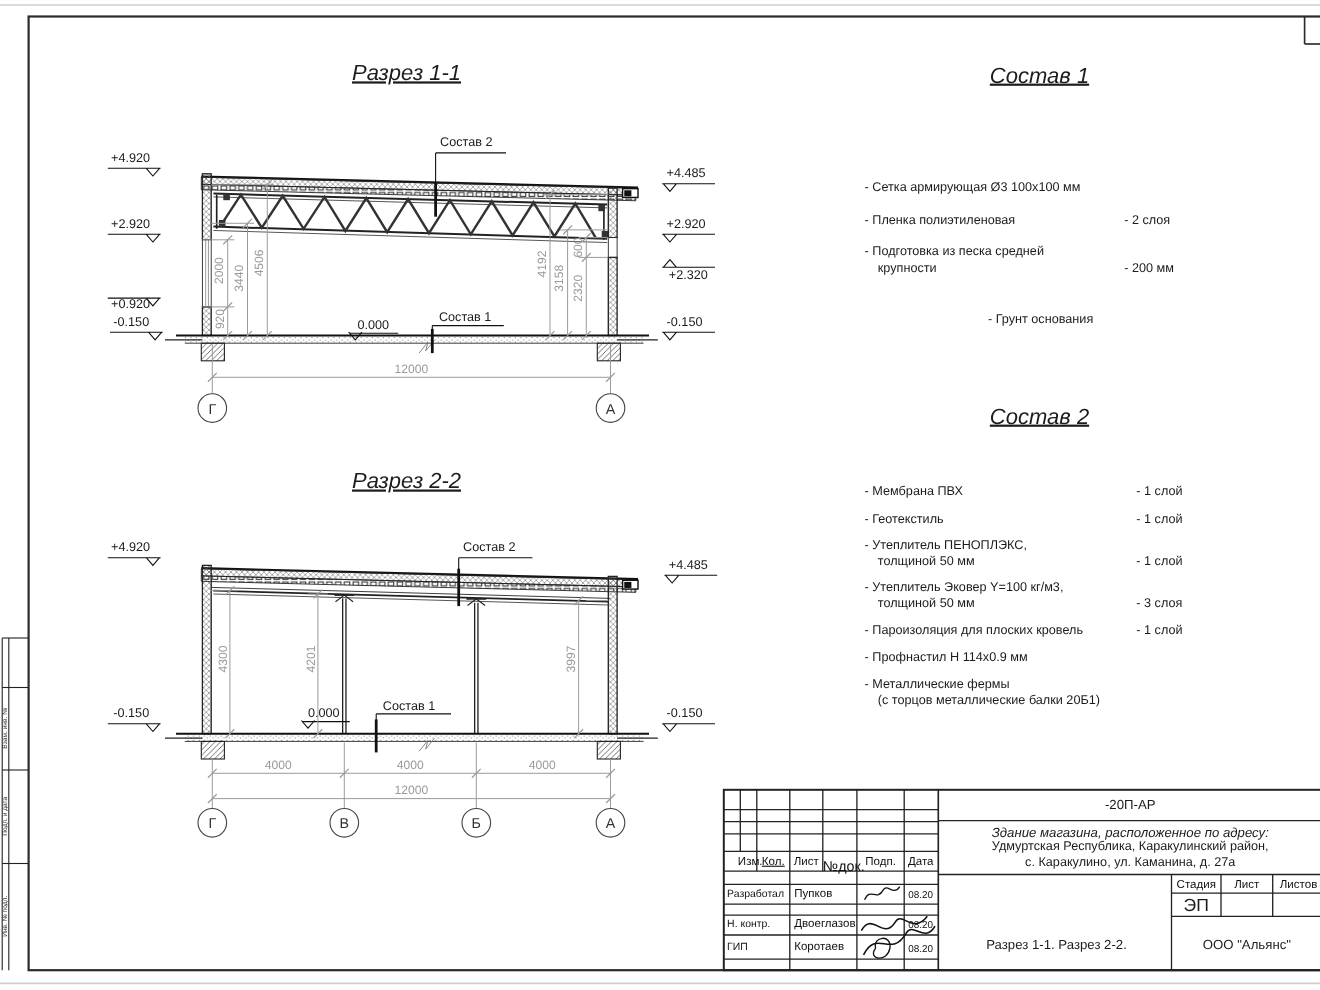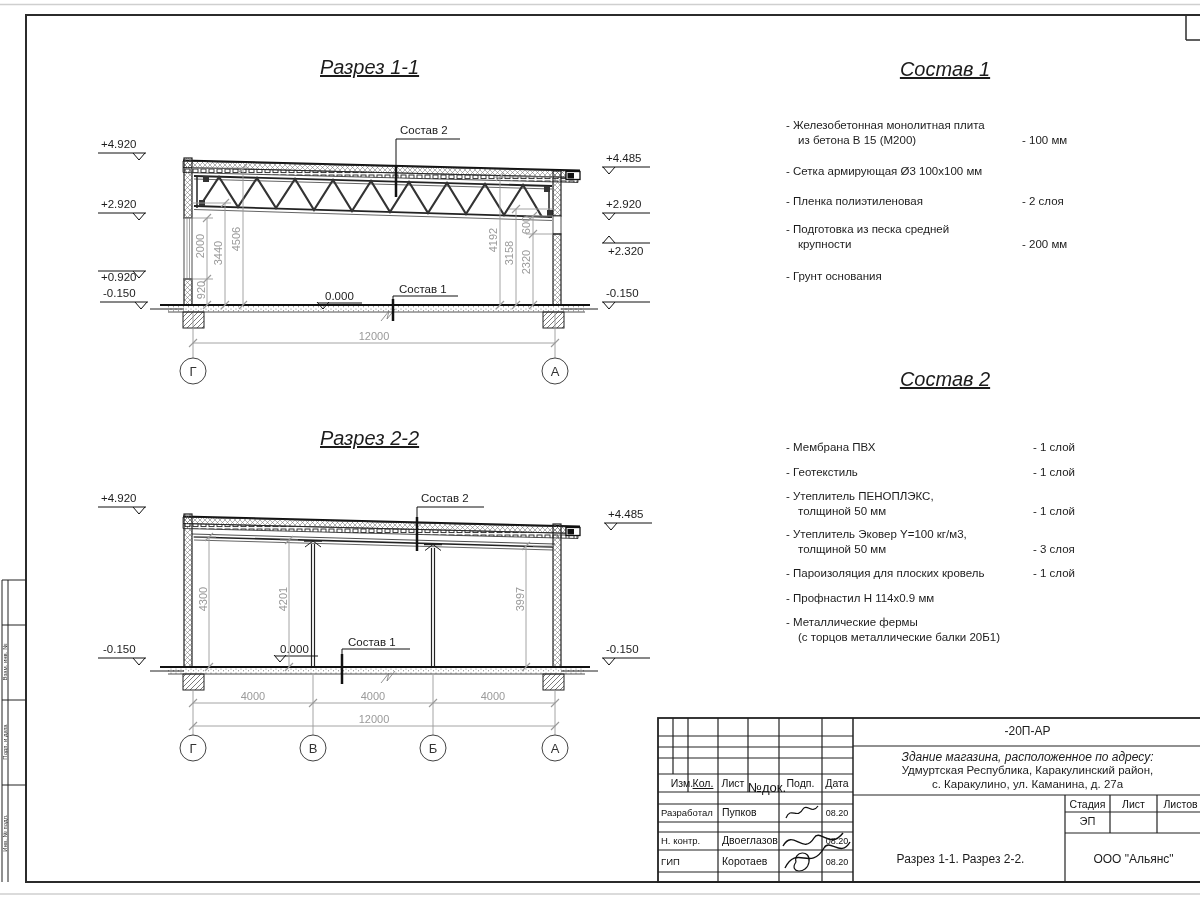--- a/index.html
+++ b/index.html
@@ -314,38 +314,33 @@
 <div class="t dimt ctr" style="left:463px;top:690px;width:60px;">4000</div>
 <div class="t dimt ctr" style="left:344px;top:713px;width:60px;">12000</div>
 
 <div class="t axl" style="left:180px;top:741px;">Г</div>
 <div class="t axl" style="left:300px;top:741px;">В</div>
 <div class="t axl" style="left:420px;top:741px;">Б</div>
 <div class="t axl" style="left:542px;top:741px;">А</div>
 
 <div class="t title it ctr" style="left:880px;top:58px;width:130px;"><span class="ul">Состав 1</span></div>
 <div class="list" style="left:786px;top:118px;height:170px;">
-  <div class="li" style="top:0;">
-    <div>- Железобетонная  монолитная плита</div>
-    <div class="nm2">из бетона В 15 (М200)</div>
-    <span class="val v1">- 100 мм</span>
-  </div>
   <div class="li" style="top:46px;">
     <div>- Сетка армирующая Ø3 100х100 мм</div>
   </div>
   <div class="li" style="top:76px;">
     <div>- Пленка полиэтиленовая</div>
     <span class="val v1">-  2 слоя</span>
   </div>
   <div class="li" style="top:104px;">
     <div>- Подготовка из песка средней</div>
     <div class="nm2">крупности</div>
     <span class="val v1">- 200 мм</span>
   </div>
-  <div class="li" style="top:151px;">
+  <div class="li" style="top:166px;text-align:center;">
     <div>- Грунт основания</div>
   </div>
 </div>
 
 <div class="t title it ctr" style="left:880px;top:368px;width:130px;"><span class="ul">Состав 2</span></div>
 <div class="list" style="left:786px;top:440px;height:210px;">
   <div class="li" style="top:0;">
     <div>- Мембрана ПВХ</div>
     <span class="val v2">- 1 слой</span>
   </div>
@@ -394,19 +389,19 @@
 <div class="t tbs" style="left:661px;top:835px;">Н. контр.</div>
 <div class="t tb" style="left:722px;top:834px;">Двоеглазов</div>
 <div class="t ctr" style="left:822px;top:836px;width:30px;font-size:9px;color:#111;">08.20</div>
 <div class="t tbs" style="left:661px;top:856px;">ГИП</div>
 <div class="t tb" style="left:722px;top:855px;">Коротаев</div>
 <div class="t ctr" style="left:822px;top:857px;width:30px;font-size:9px;color:#111;">08.20</div>
 
 <div class="t tb ctr" style="left:1065px;top:798px;width:45px;">Стадия</div>
 <div class="t tb ctr" style="left:1110px;top:798px;width:47px;">Лист</div>
 <div class="t tb ctr" style="left:1157px;top:798px;width:47px;">Листов</div>
-<div class="t ctr" style="left:1065px;top:815px;width:45px;font-size:11px;">ЭП</div>
+<div class="t ctr" style="left:1065px;top:815px;width:45px;font-size:16px;">ЭП</div>
 <div class="t ctr" style="left:858px;top:852px;width:205px;font-size:12px;">Разрез 1-1. Разрез 2-2.</div>
 <div class="t ctr" style="left:1065px;top:852px;width:137px;font-size:12px;">ООО "Альянс"</div>
 
 <div class="t strip" style="left:-30px;top:658px;">Взам. инв. №</div>
 <div class="t strip" style="left:-30px;top:738px;">Подп. и дата</div>
 <div class="t strip" style="left:-30px;top:829px;">Инв. № подл.</div>
 
 </body></html>

